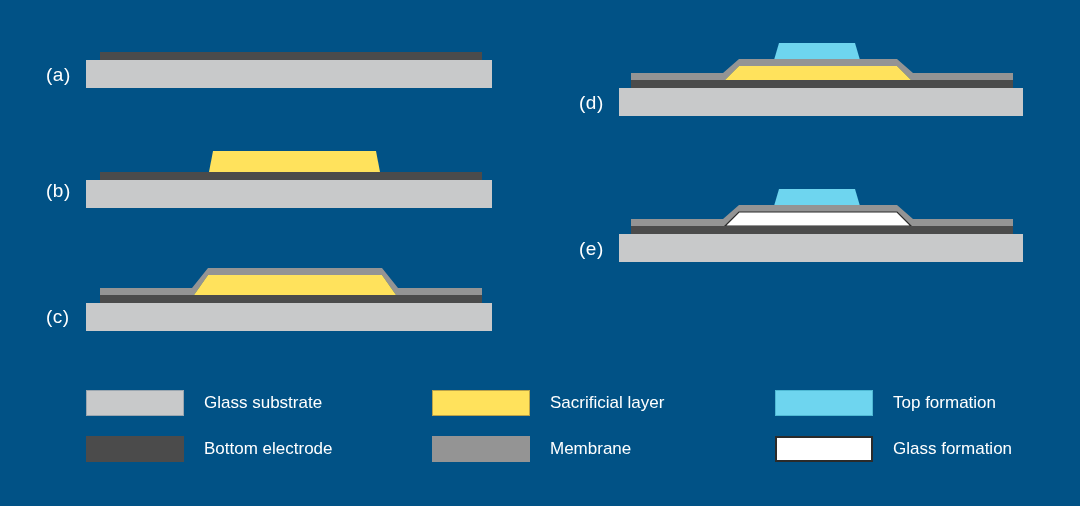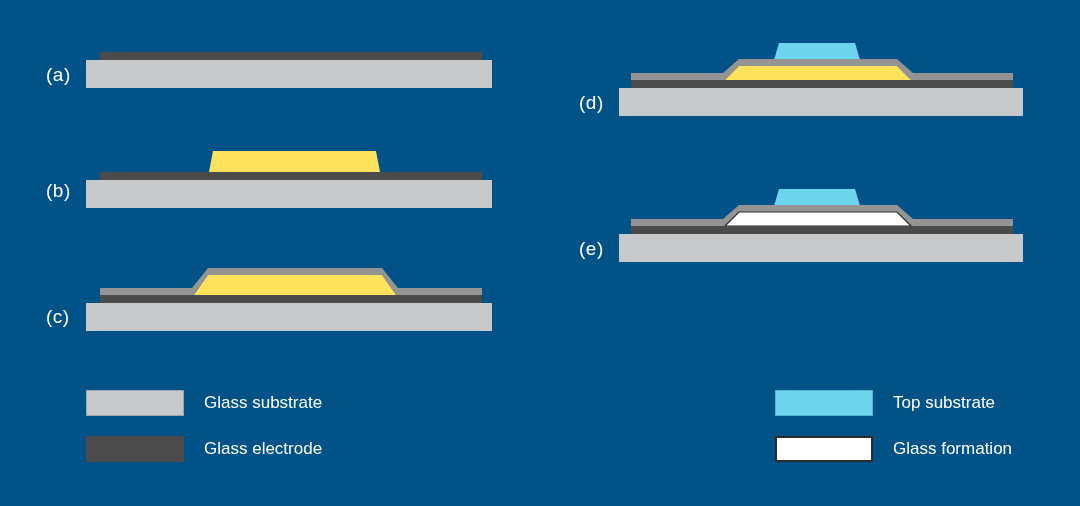--- a/index.html
+++ b/index.html
@@ -133,29 +133,39 @@
 
   <div id="legend">
 
     <div class="legend-col" id="legend-col-1">
       <div class="legend-item">
         <div class="legend-swatch" style="background:#c8c9ca; border:1px solid #9aa6b0; box-sizing:border-box;"></div>
         <div class="legend-label">Glass substrate</div>
       </div>
       <div class="legend-item">
         <div class="legend-swatch" style="background:#4b4b4b;"></div>
-        <div class="legend-label">Glass electrode</div>
+        <div class="legend-label">Bottom electrode</div>
       </div>
     </div>
 
+    <div class="legend-col" id="legend-col-2">
+      <div class="legend-item">
+        <div class="legend-swatch" style="background:#ffe25c; border:1px solid #b9a24a; box-sizing:border-box;"></div>
+        <div class="legend-label">Sacrificial layer</div>
+      </div>
+      <div class="legend-item">
+        <div class="legend-swatch" style="background:#949494;"></div>
+        <div class="legend-label">Membrane</div>
+      </div>
+    </div>
 
     <div class="legend-col" id="legend-col-3">
       <div class="legend-item">
         <div class="legend-swatch" style="background:#6ed5ef; border:1px solid #4fb9d4; box-sizing:border-box;"></div>
-        <div class="legend-label">Top substrate</div>
+        <div class="legend-label">Top formation</div>
       </div>
       <div class="legend-item">
         <div class="legend-swatch" style="background:#ffffff; border:2px solid #2b2b2b; box-sizing:border-box;"></div>
         <div class="legend-label">Glass formation</div>
       </div>
     </div>
 
   </div>
 
 </div>

